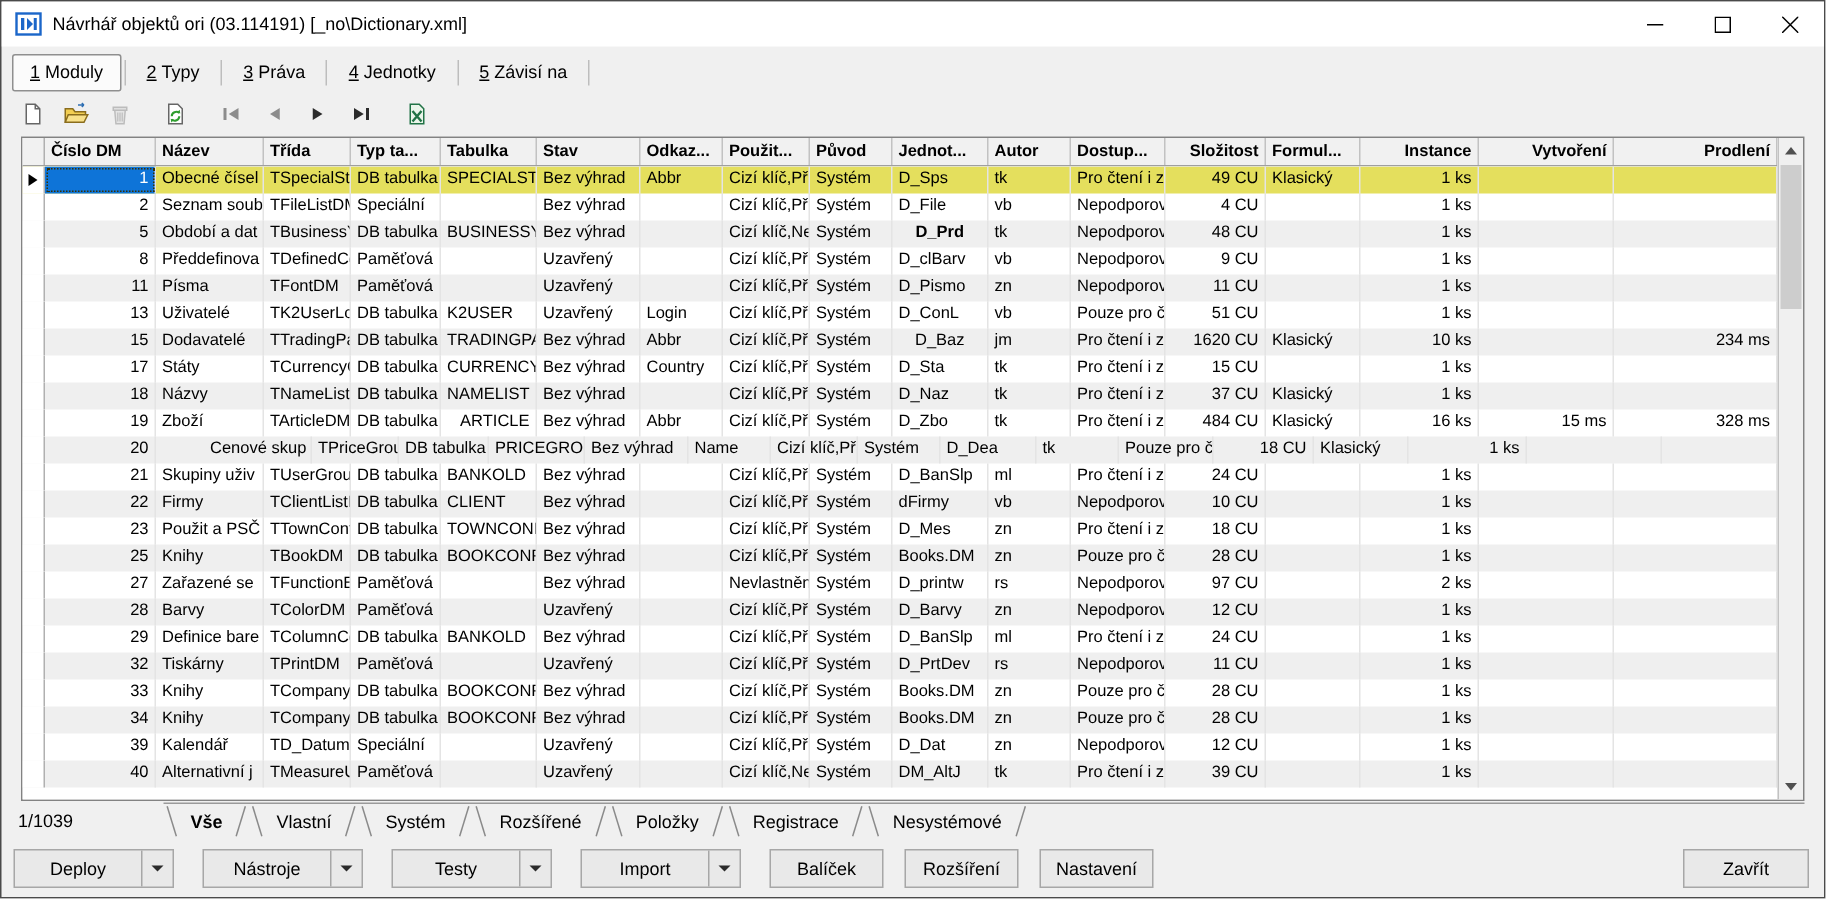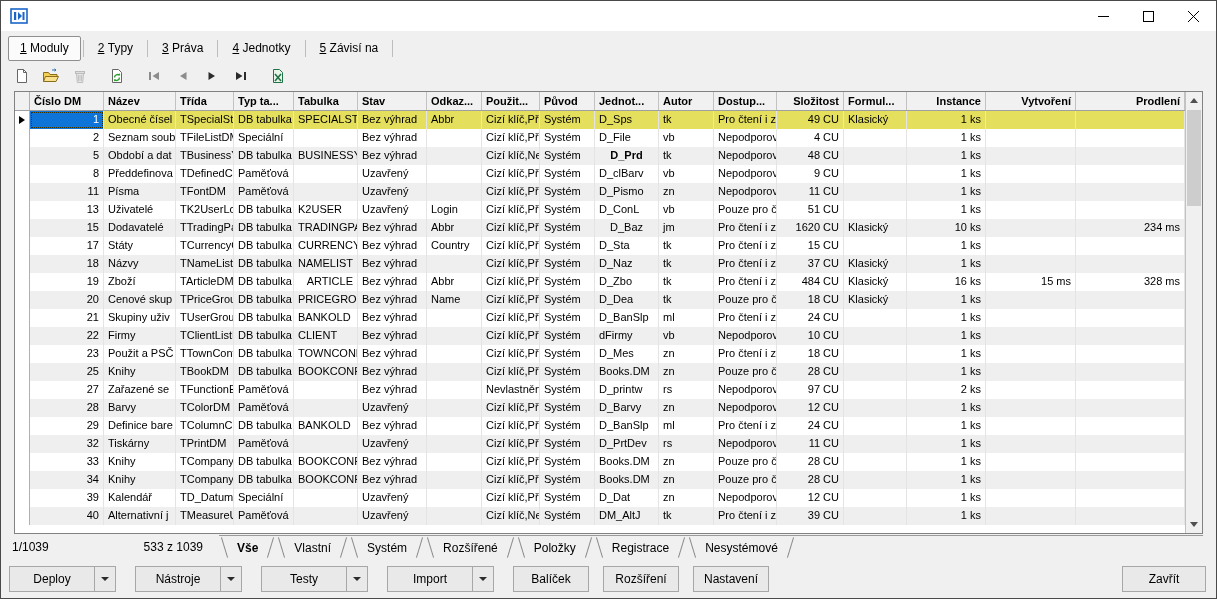--- a/index.html
+++ b/index.html
@@ -80,20 +80,21 @@
 
   <div class="titlebar">
     <span class="app-icon">
       <svg width="18" height="16" viewBox="0 0 18 16">
         <rect x="1" y="1" width="16" height="14" fill="#ffffff" stroke="#1B66C9" stroke-width="1.6"></rect>
         <rect x="4" y="4" width="2.2" height="8" fill="#1B66C9"></rect>
         <path d="M8 4 L12 8 L8 12 z" fill="#1B66C9"></path>
         <rect x="12.5" y="4" width="2" height="8" fill="#1B66C9"></rect>
       </svg>
     </span>
+    <span class="title">Návrhář objektů ori (03.114191) [_no\Dictionary.xml]</span>
     <span class="tspacer"></span>
     <span class="wbtn">
       <svg width="11" height="11" viewBox="0 0 11 11">
           <line x1="0" y1="5.5" x2="11" y2="5.5" stroke="#000" stroke-width="1"></line>
         </svg>
     </span>
     <span class="wbtn">
       <svg width="11" height="11" viewBox="0 0 11 11">
           <rect x="0.5" y="0.5" width="10" height="10" fill="none" stroke="#000" stroke-width="1"></rect>
         </svg>
@@ -401,21 +402,21 @@
             <div class="cell" style="text-align: left; width: 63px;">Pro čtení i zá</div>
             <div class="cell" style="text-align: right; width: 67px;">484 CU</div>
             <div class="cell" style="text-align: left; width: 63px;">Klasický</div>
             <div class="cell" style="text-align: right; width: 79px;">16 ks</div>
             <div class="cell" style="text-align: right; width: 90px;">15 ms</div>
             <div class="cell" style="text-align: right; flex: 1 1 auto;">328 ms</div>
           </div>
           <div class="grow stripe">
             <div class="selcell"></div>
             <div class="cell" style="text-align: right; width: 74px;">20</div>
-            <div class="cell" style="text-align: left; width: 72px;">Cenové skup</div>
+            <div class="cell" style="text-align: left; width: 72px; margin-left: 32px;">Cenové skup</div>
             <div class="cell" style="text-align: left; width: 58px;">TPriceGroupI</div>
             <div class="cell" style="text-align: left; width: 60px;">DB tabulka</div>
             <div class="cell" style="text-align: left; width: 64px;">PRICEGROU</div>
             <div class="cell" style="text-align: left; width: 69px;">Bez výhrad</div>
             <div class="cell" style="text-align: left; width: 55px;">Name</div>
             <div class="cell" style="text-align: left; width: 58px;">Cizí klíč,Přímá</div>
             <div class="cell" style="text-align: left; width: 55px;">Systém</div>
             <div class="cell" style="text-align: left; width: 64px;">D_Dea</div>
             <div class="cell" style="text-align: left; width: 55px;">tk</div>
             <div class="cell" style="text-align: left; width: 63px;">Pouze pro čt</div>
@@ -675,21 +676,20 @@
         <div class="sthumb"></div>
       </div>
       <div class="sarrow">
           <span class="tri-down"></span>
         </div>
     </div>
   </div>
 
   <div class="statusrow">
     <span class="spos">1/1039</span>
-    <span class="scount">533 z 1039</span>
     <div class="ftabs">
         <div class="ftab active">Vše</div>
         <div class="ftab">Vlastní</div>
         <div class="ftab">Systém</div>
         <div class="ftab">Rozšířené</div>
         <div class="ftab">Položky</div>
         <div class="ftab">Registrace</div>
         <div class="ftab">Nesystémové</div>
       </div>
   </div>

